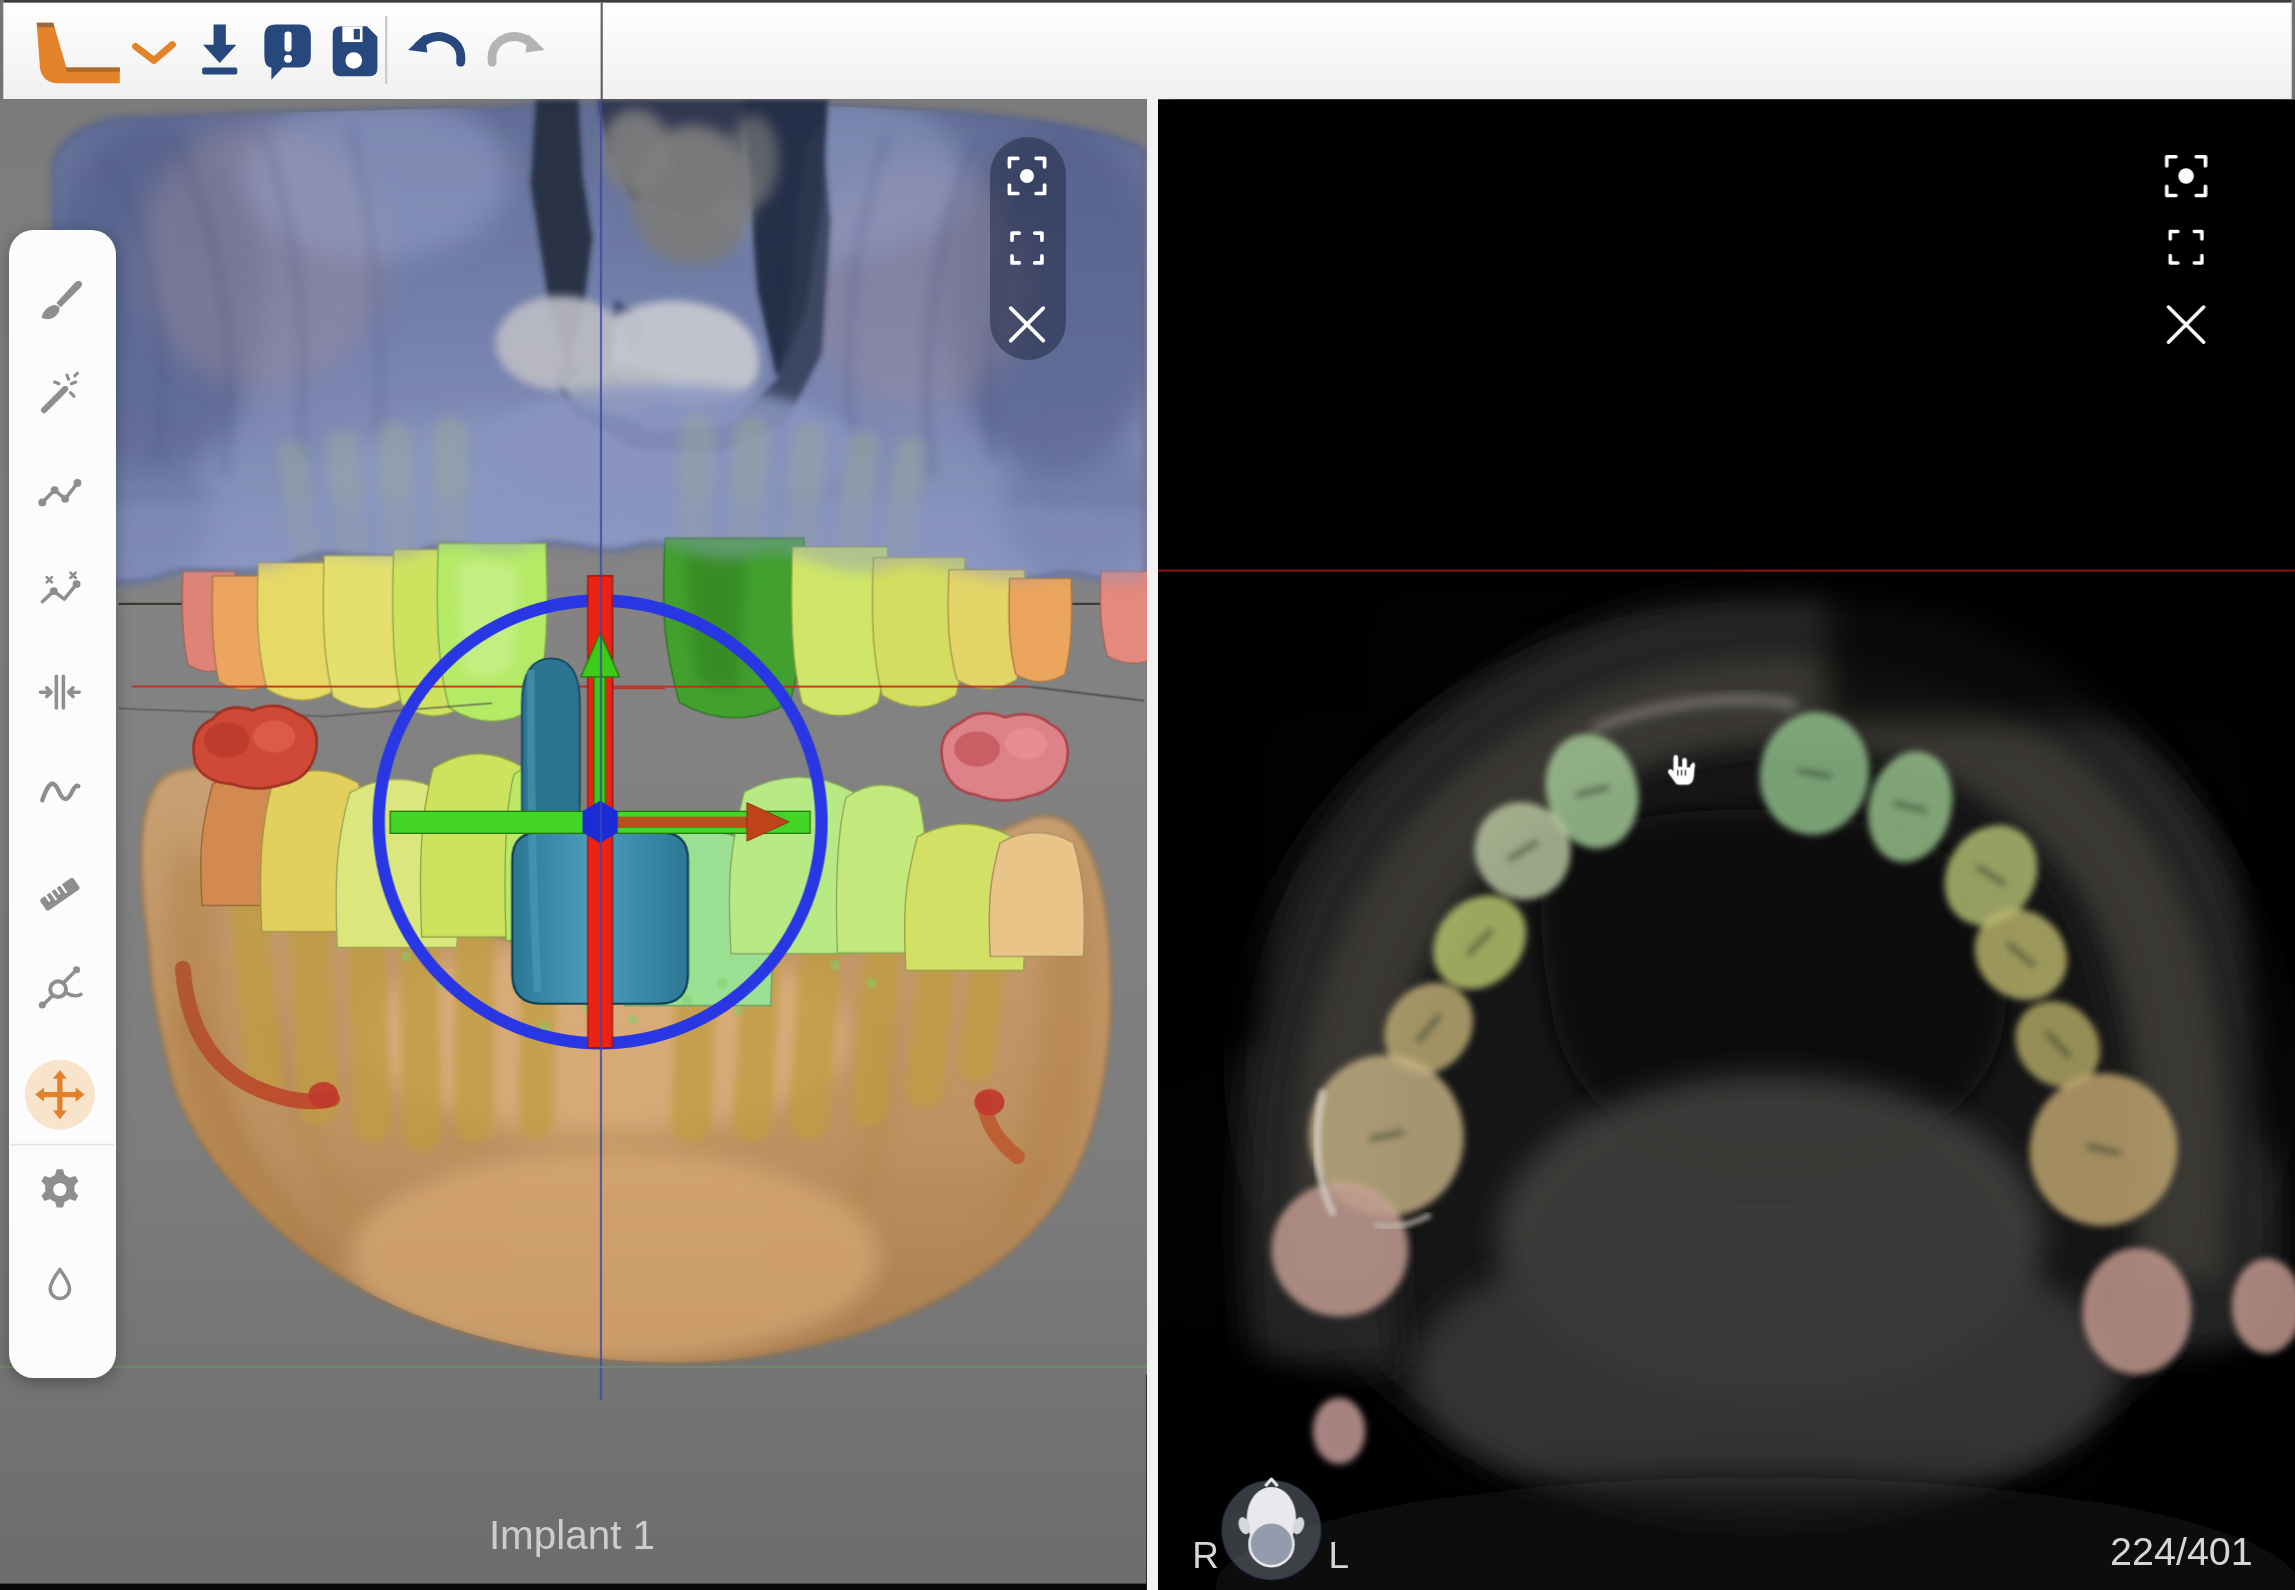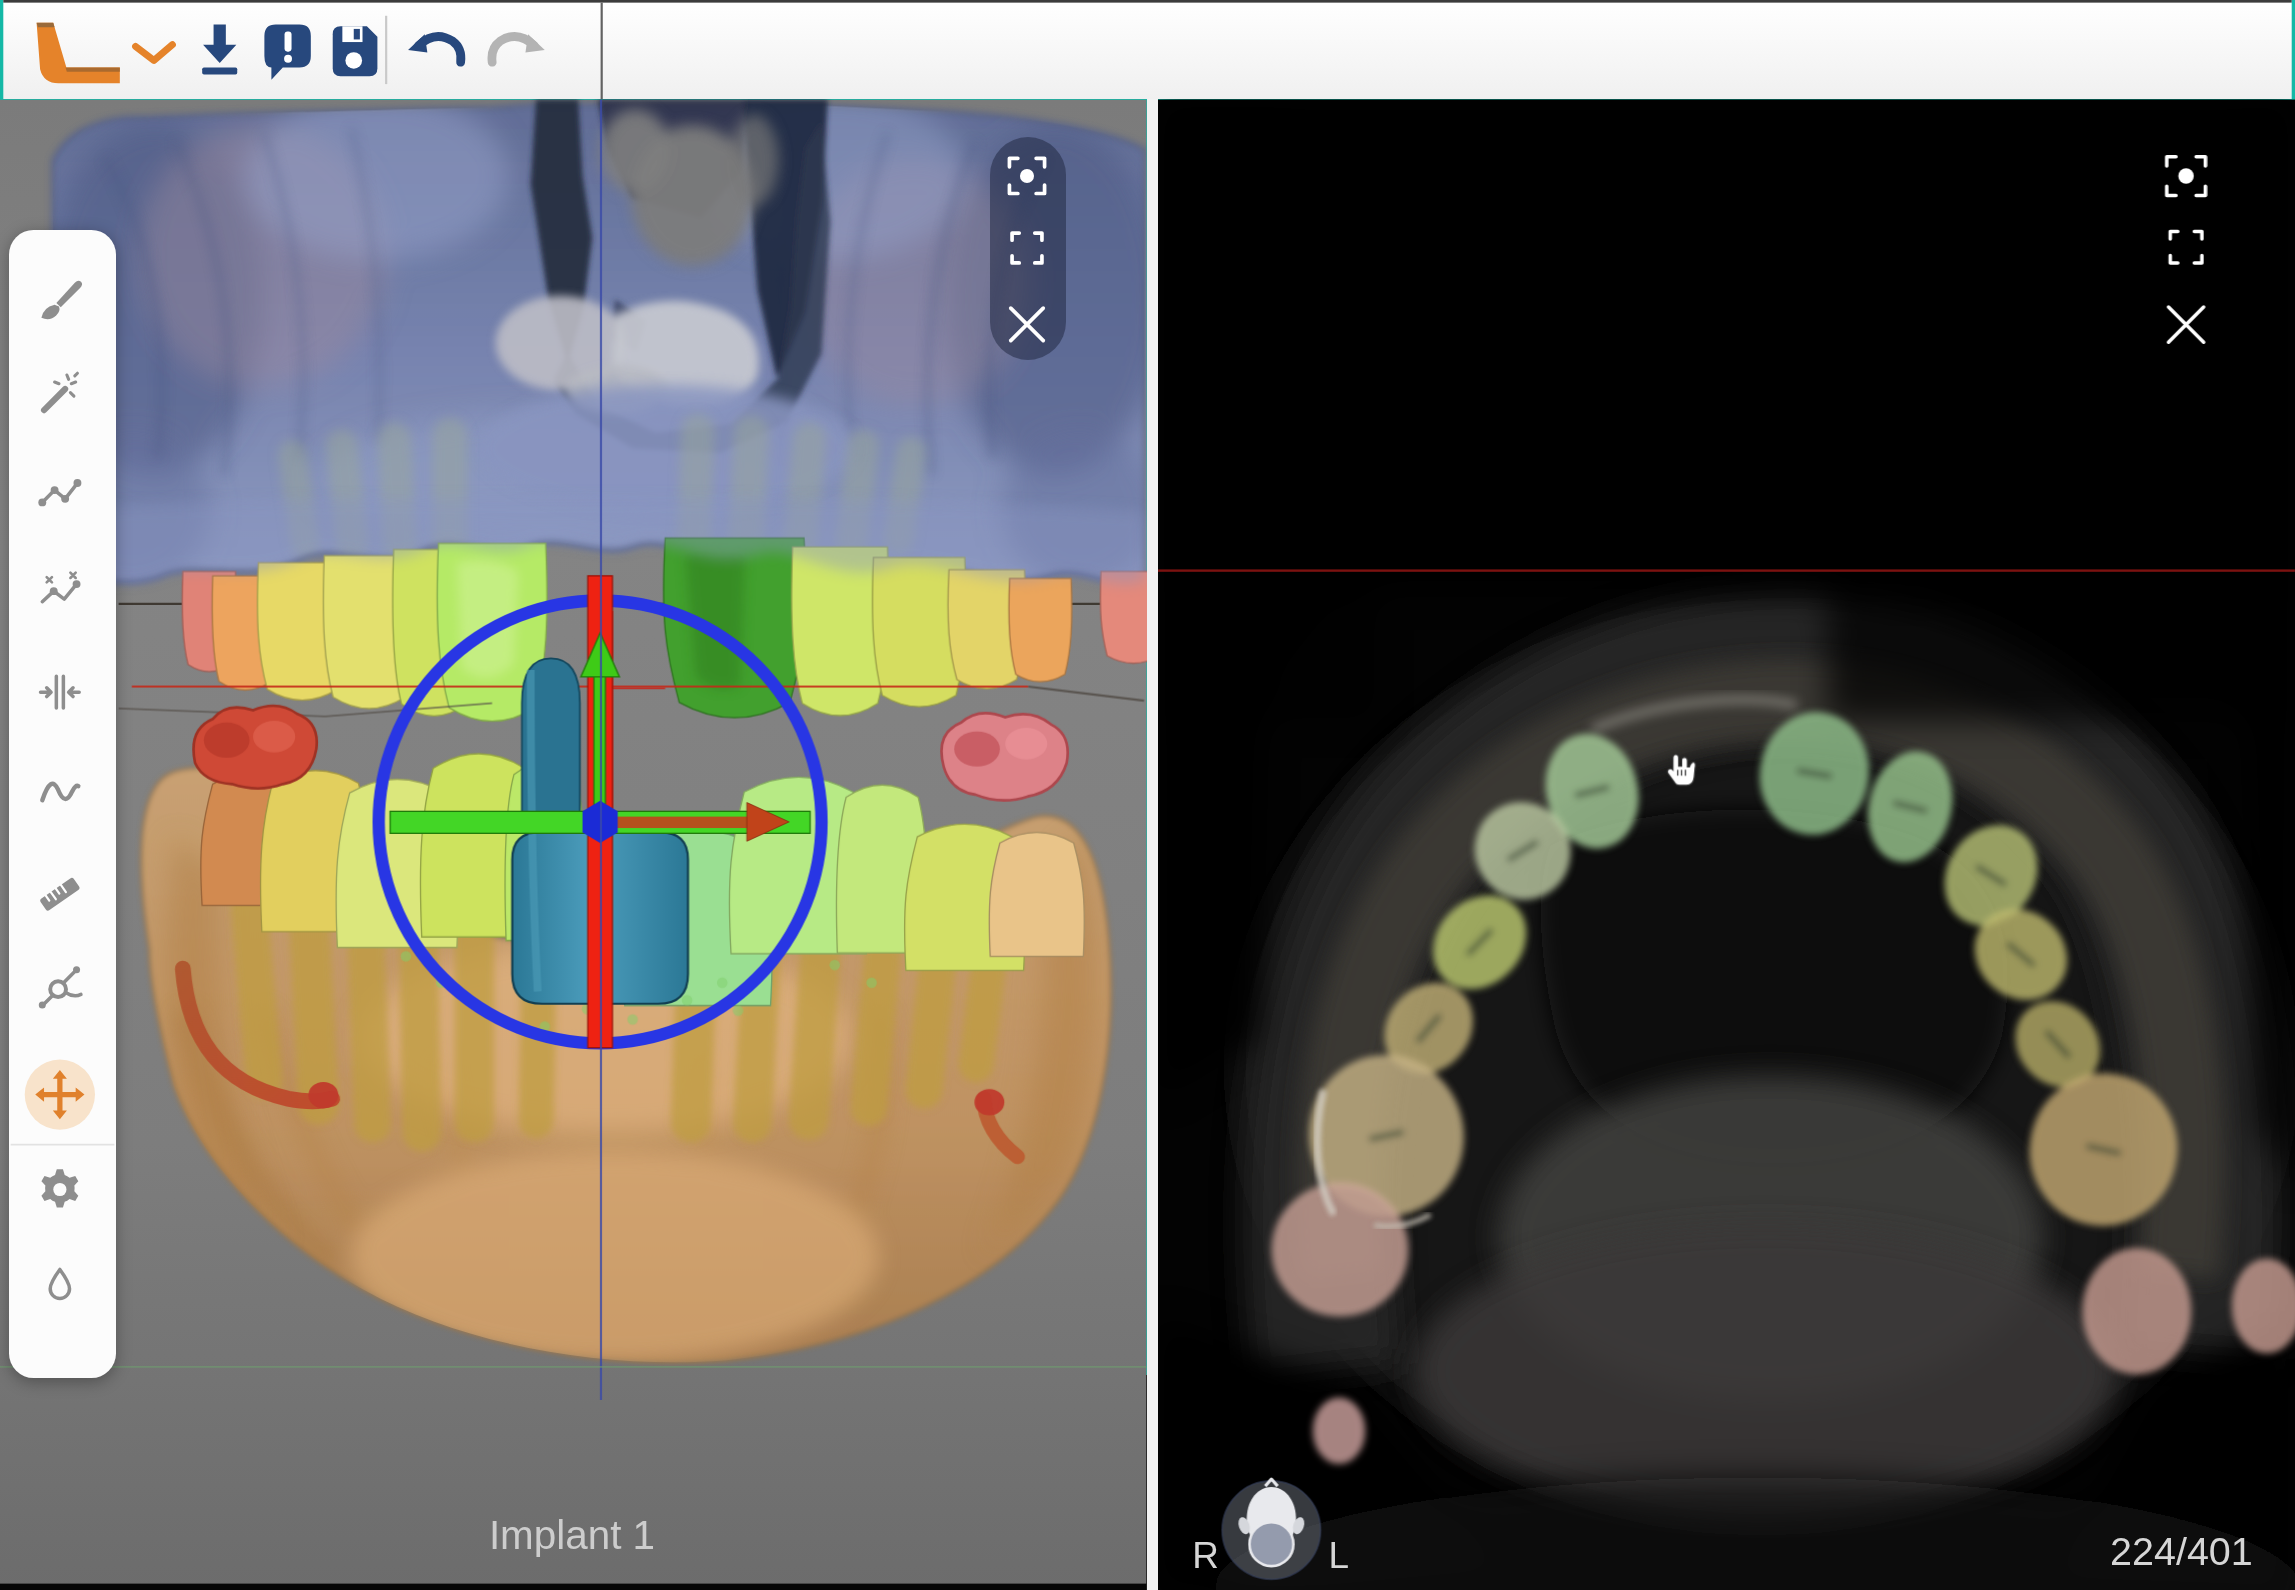--- a/index.html
+++ b/index.html
@@ -1,15 +1,15 @@
 <!DOCTYPE html>
 <html style="font-size:14px"><head><meta charset="utf-8">
 <style>
 html,body{margin:0;padding:0;background:#000;width:2295px;height:1591px;overflow:hidden;font-family:"Liberation Sans",sans-serif;}
-#stage{position:relative;width:2295px;height:1375px;background:#14b8a6;}
+#stage{position:relative;width:2295px;height:1375px;background:#737373;}
 </style></head>
 <body>
 <div id="stage">
 <svg width="2295" height="1591" viewBox="0 0 2612 1810" xmlns="http://www.w3.org/2000/svg" style="position:absolute;left:0;top:0">
 <defs>
 <linearGradient id="bgGrad" x1="0" y1="0" x2="0" y2="1">
 <stop offset="0%" stop-color="#7b7b7b"></stop>
           <stop offset="30%" stop-color="#848484"></stop>
           <stop offset="70%" stop-color="#7d7d7d"></stop>
           <stop offset="100%" stop-color="#6c6c6c"></stop>

